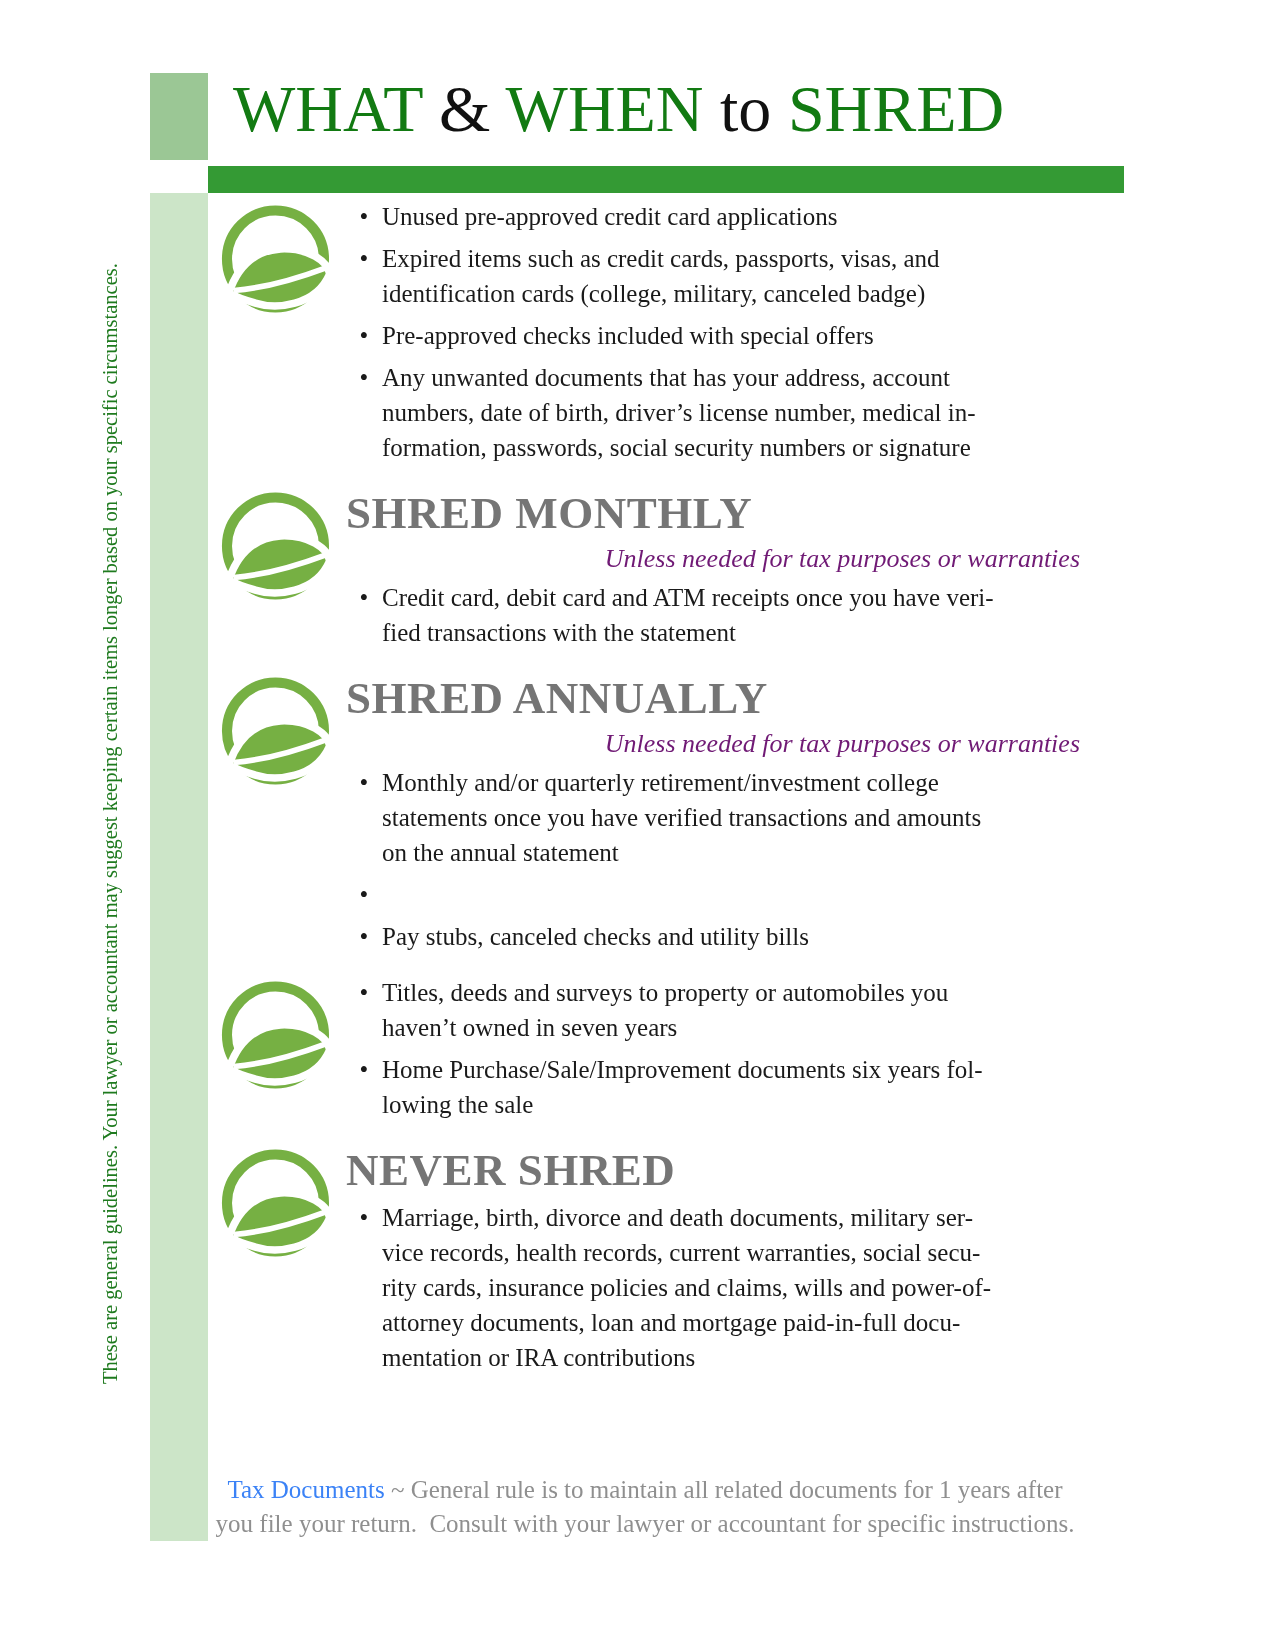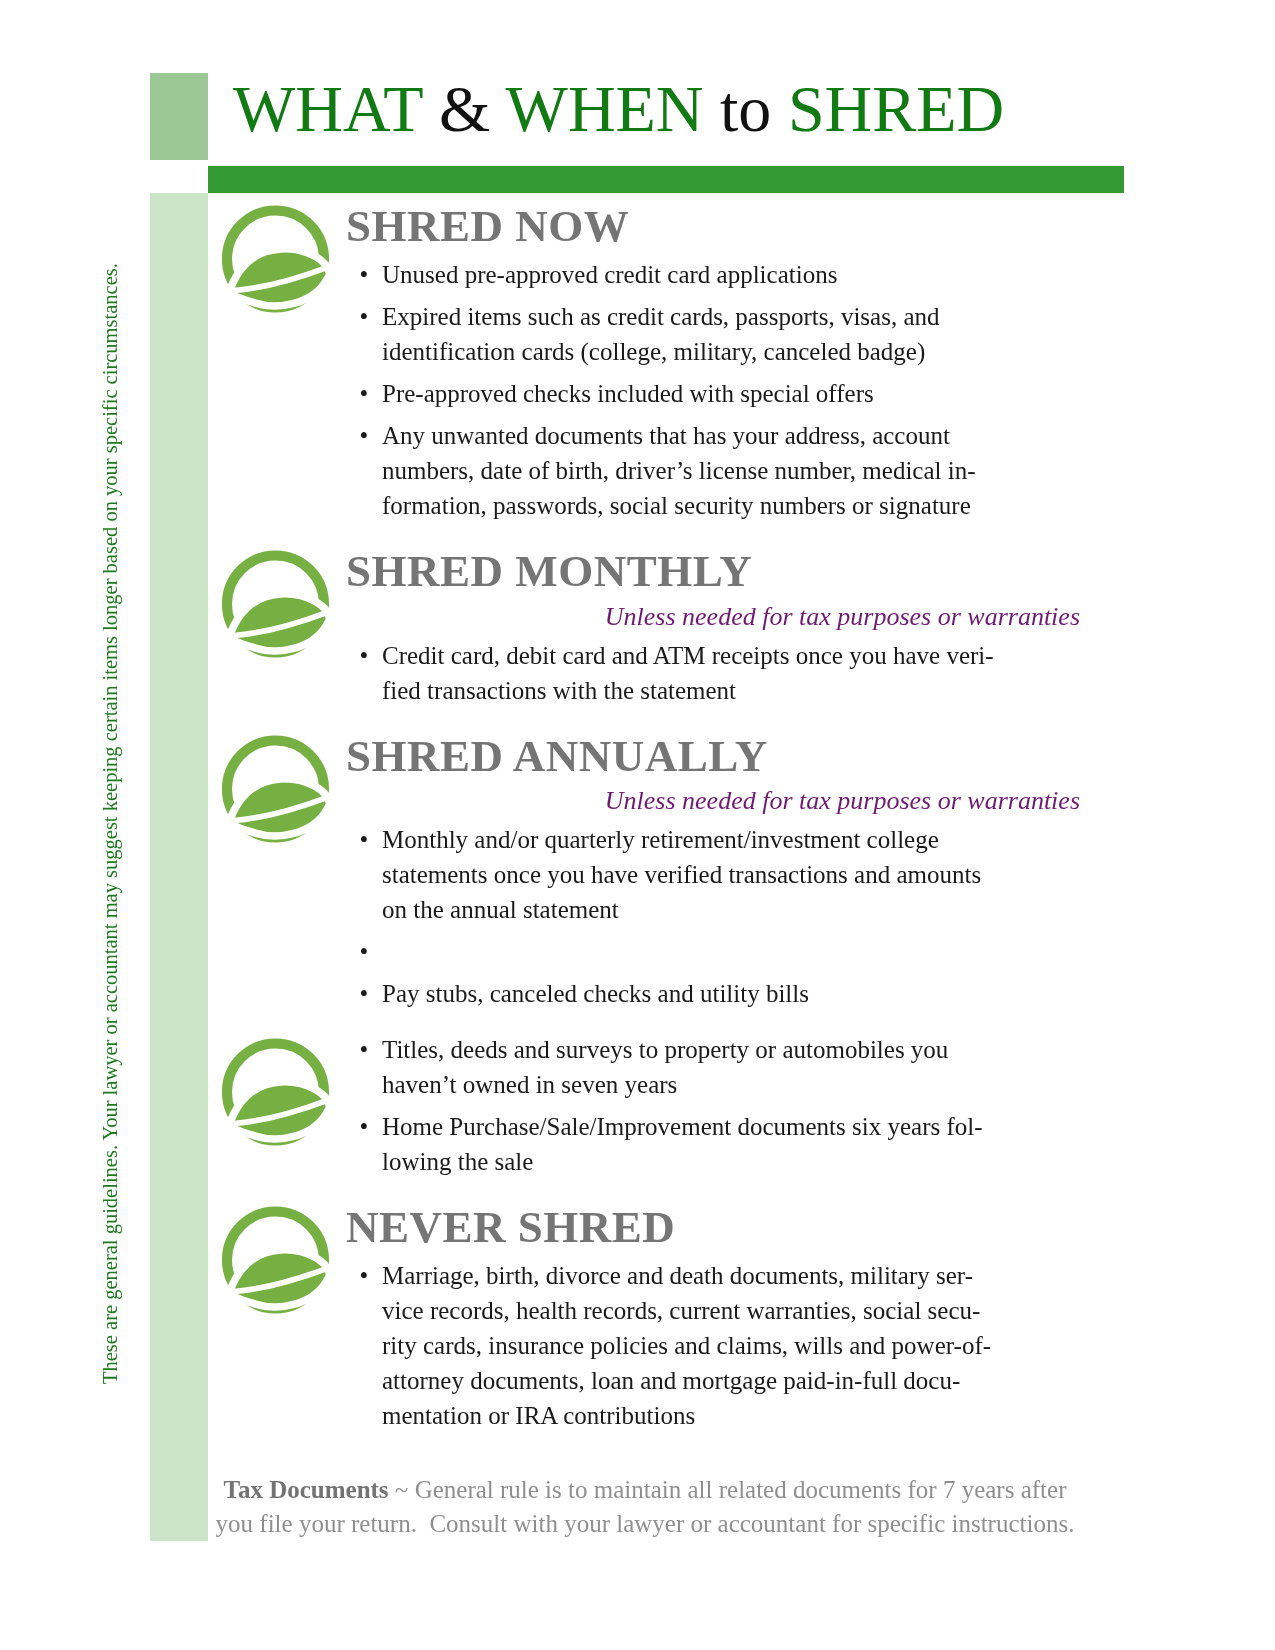--- a/index.html
+++ b/index.html
@@ -54,21 +54,21 @@
   .bullet-text {
     font-size:25px; line-height:35px; white-space:pre-wrap; color:#1a1a1a;
   }
 
   
   .footer {
     position:absolute; left:198px; top:1473px; width:894px;
     text-align:center; font-size:25px; line-height:34px;
     color:#8f8f8f; white-space:pre-wrap;
   }
-  .footer .tax-label { color:#737373; font-weight:bold; }
+  .footer .tax-label { color:#3b82f6; font-weight:normal; }
   .footer .tilde { color:#8f8f8f; }
 </style>
 </head>
 <body>
 
 <div class="corner-square"></div>
 <div class="v-stripe"></div>
 
 <div class="v-note">These are general guidelines.  Your lawyer or accountant may suggest keeping certain items longer based on your specific circumstances.</div>
 
@@ -79,21 +79,20 @@
 
   <section class="section">
     <div class="icon-wrap">
       <svg class="leaf-icon" viewBox="0 0 100 100">
         <circle cx="48" cy="46" r="38.5" fill="none" stroke="#76b043" stroke-width="8"></circle>
         <path d="M11,73 Q22,40 52,38 C74,37 90,48 91,58 C80,84 48,86 32,81 Q18,77 11,73 Z" fill="#76b043" stroke="#ffffff" stroke-width="6" stroke-linejoin="round"></path>
         <path d="M15,71 C40,69 64,62 88,53" fill="none" stroke="#ffffff" stroke-width="4.5"></path>
       </svg>
     </div>
     <div class="sec-body">
-      <h2 class="sec-title">SHRED NOW</h2>
       <ul class="bullets">
         <li>
             <span class="dot"></span>
             <span class="bullet-text">Unused pre-approved credit card applications</span>
           </li>
         <li>
             <span class="dot"></span>
             <span class="bullet-text">Expired items such as credit cards, passports, visas, and
 identification cards (college, military, canceled badge)</span>
           </li>
@@ -203,14 +202,14 @@
 rity cards, insurance policies and claims, wills and power-of-
 attorney documents, loan and mortgage paid-in-full docu-
 mentation or IRA contributions</span>
           </li>
       </ul>
     </div>
   </section>
 
 </div>
 
-<p class="footer"><span class="tax-label">Tax Documents</span> <span class="tilde">~</span> <span>General rule is to maintain all related documents for 7 years after
+<p class="footer"><span class="tax-label">Tax Documents</span> <span class="tilde">~</span> <span>General rule is to maintain all related documents for 1 years after
 you file your return.  Consult with your lawyer or accountant for specific instructions.</span></p>
 
 </body></html>

